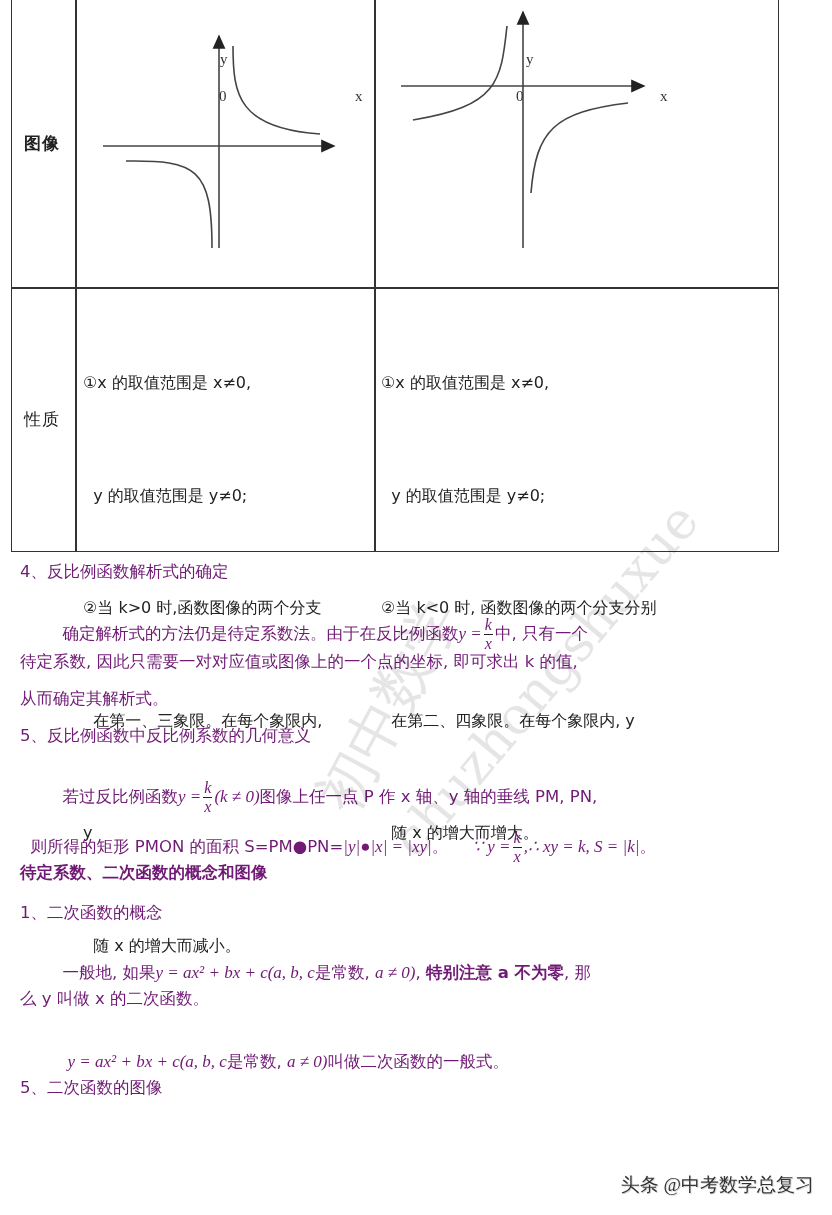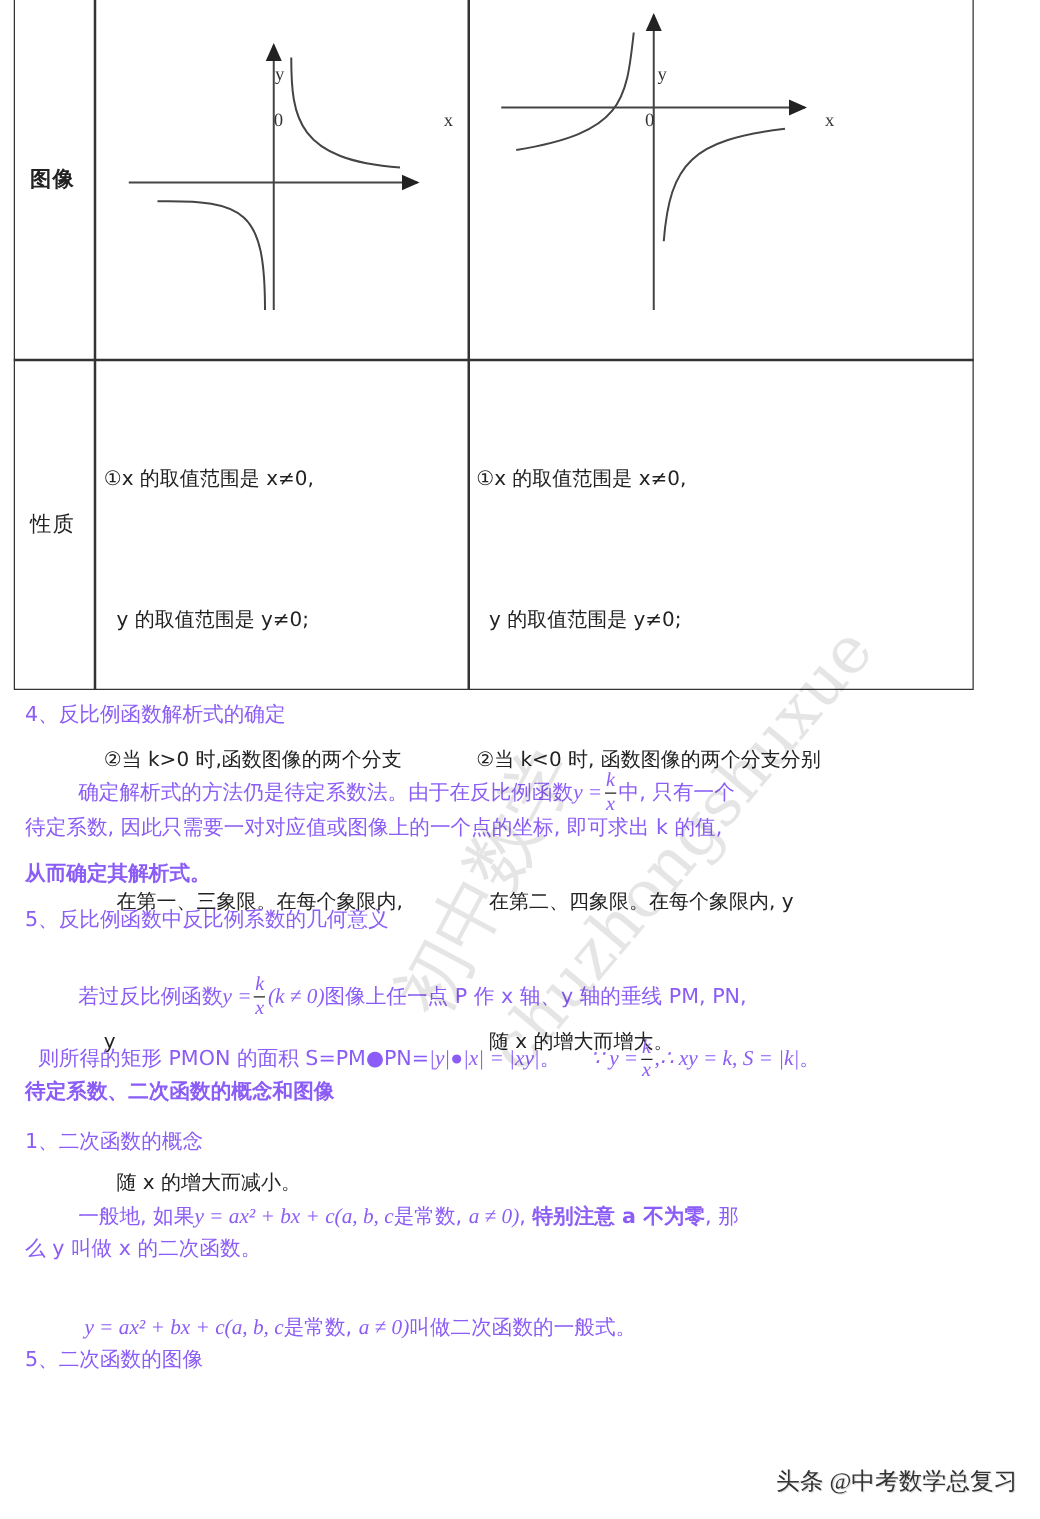--- a/index.html
+++ b/index.html
@@ -8,21 +8,21 @@
   .abs{position:absolute;}
   .tbl{position:absolute;left:11px;top:-2px;width:768px;height:554px;
        border:1.5px solid #333;box-sizing:border-box;}
   .vline{position:absolute;background:#333;width:1.5px;}
   .hline{position:absolute;background:#333;height:1.5px;}
   .label{position:absolute;font-size:17px;color:#222;letter-spacing:1px;
          font-family:"DejaVu Sans","Liberation Sans",sans-serif;}
   .prop{position:absolute;font-size:16px;line-height:37.5px;white-space:pre;
         font-family:"DejaVu Sans","Liberation Sans",sans-serif;color:#222;}
   .para{position:absolute;font-size:16.5px;white-space:pre;
-        font-family:"DejaVu Sans","Liberation Sans",sans-serif;color:#8b5cf6;}
+        font-family:"DejaVu Sans","Liberation Sans",sans-serif;color:#701a75;}
   .bold{font-weight:bold;}
   .math{font-family:"Liberation Serif","DejaVu Serif",serif;font-style:italic;font-size:17px;}
   .frac{display:inline-block;vertical-align:middle;text-align:center;line-height:1;
         font-family:"Liberation Serif",serif;font-style:italic;font-size:16px;margin:0 2px;}
   .frac .num{display:block;border-bottom:1px solid #222;padding:0 1px 1px;}
   .frac .den{display:block;padding-top:1px;}
   .watermark{position:absolute;color:rgba(0,0,0,0.10);
              font-family:"DejaVu Serif",serif;transform-origin:left top;}
   .footer{position:absolute;right:18px;top:1172px;font-size:19px;color:#333;
           font-family:Liberation Serif, serif;
@@ -84,21 +84,21 @@
   <div>②当 k&lt;0 时, 函数图像的两个分支分别</div>
   <div>  在第二、四象限。在每个象限内, y</div>
   <div>  随 x 的增大而增大。</div>
 </div>
 
 <div class="para" style="left:20px;top:561px;">4、反比例函数解析式的确定</div>
 <div class="para" style="left:52px;top:598px;">
   <span>确定解析式的方法仍是待定系数法。由于在反比例函数</span><span class="math">y =</span><span class="frac"><span class="num">k</span><span class="den">x</span></span><span>中, 只有一个</span>
 </div>
 <div class="para" style="left:20px;top:651px;">待定系数, 因此只需要一对对应值或图像上的一个点的坐标, 即可求出 k 的值,</div>
-<div class="para" style="left:20px;top:688px;font-weight:bold;">从而确定其解析式。</div>
+<div class="para" style="left:20px;top:688px;">从而确定其解析式。</div>
 
 <div class="para" style="left:20px;top:725px;">5、反比例函数中反比例系数的几何意义</div>
 <div class="para" style="left:52px;top:761px;">
   <span>若过反比例函数</span><span class="math">y =</span><span class="frac"><span class="num">k</span><span class="den">x</span></span><span class="math">(k ≠ 0)</span><span>图像上任一点 P 作 x 轴、y 轴的垂线 PM, PN,</span>
 </div>
 <div class="para" style="left:20px;top:811px;">
   <span>则所得的矩形 PMON 的面积 S=PM●PN=</span><span class="math">|y|●|x| = |xy|</span><span>。</span><span style="display:inline-block;width:24px;"></span><span class="math">∵ y =</span><span class="frac"><span class="num">k</span><span class="den">x</span></span><span class="math">,∴ xy = k, S = |k|</span><span>。</span>
 </div>
 
 <div class="para bold" style="left:20px;top:862px;">待定系数、二次函数的概念和图像</div>

